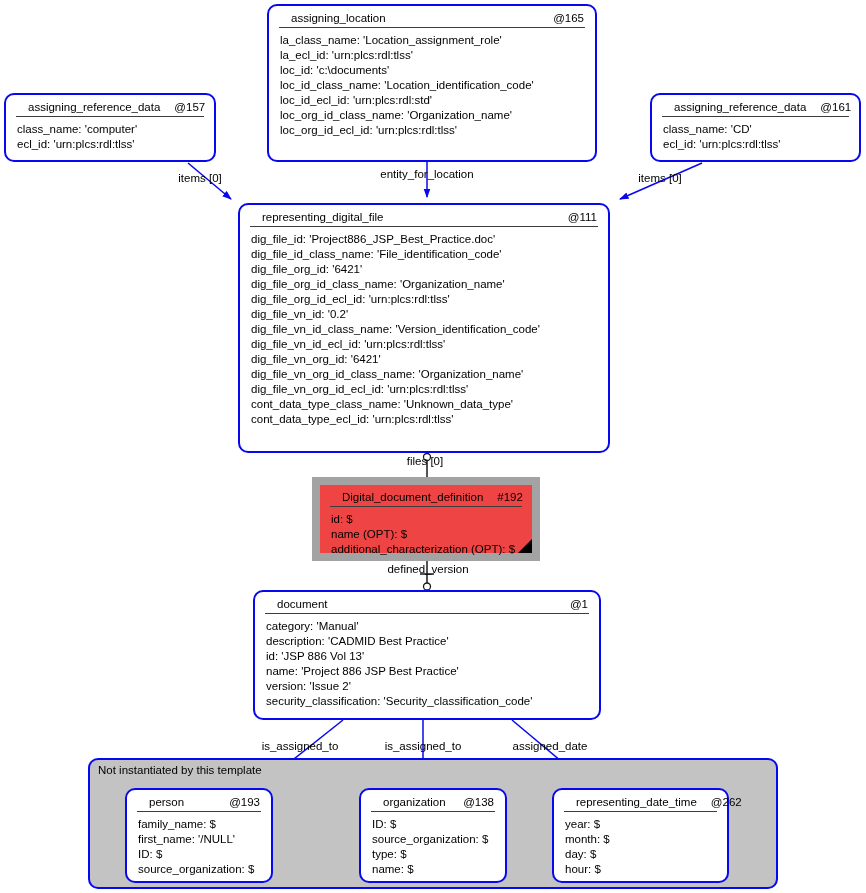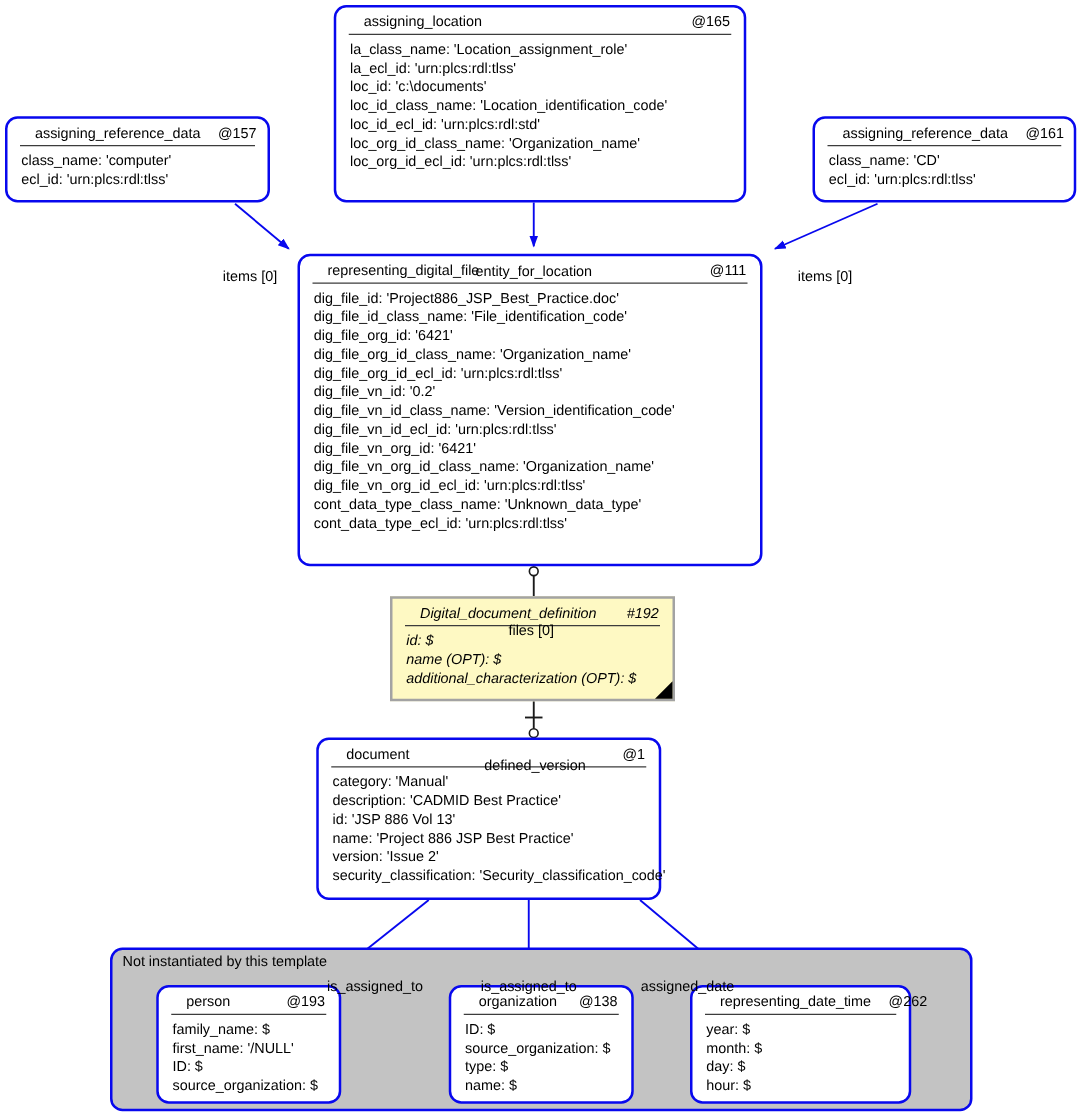--- a/index.html
+++ b/index.html
@@ -13,40 +13,40 @@
     position:absolute;background:#ffffff;border:2px solid #0808ee;
     border-radius:10px;box-sizing:border-box;
   }
   .node-header{display:flex;justify-content:space-between;align-items:baseline;
     padding:6px 11px 3px 22px;white-space:nowrap;}
   .node-ref{margin-left:14px;}
   .node-sep{border-top:1px solid #3c3c3c;margin:0 10px;height:0;}
   .node-attrs{padding:5px 11px 16px 11px;}
   .attr-line{height:15px;line-height:15px;white-space:nowrap;}
   .tmpl{
-    position:absolute;background:#fef9c3;border:2px solid #a3a3a3;
-    border-radius:0;box-sizing:border-box;font-style:italic;
+    position:absolute;background:#ef4444;border:8px solid #a3a3a3;
+    border-radius:0;box-sizing:border-box;
   }
   .tmpl .node-sep{border-top:1px solid #3c3c3c;}
   .fold{position:absolute;right:0;bottom:0;width:0;height:0;
     border-left:14px solid transparent;border-bottom:14px solid #000;}
   .group{
     position:absolute;left:88px;top:758px;width:690px;height:131px;
     background:#c3c3c3;border:2px solid #0808ee;border-radius:10px;
     box-sizing:border-box;
   }
   .group-label{position:absolute;left:98px;top:764px;}
-  .edge-label{position:absolute;text-align:center;white-space:nowrap;margin-top:44px;}
+  .edge-label{position:absolute;text-align:center;white-space:nowrap;}
   
   #n-assigning-location{left:267px;top:4px;width:330px;height:158px;}
   #n-ard-157{left:4px;top:93px;width:212px;height:69px;}
   #n-ard-161{left:650px;top:93px;width:211px;height:69px;}
   #n-rdf{left:238px;top:203px;width:372px;height:250px;}
   #n-ddd{left:312px;top:477px;width:228px;height:84px;}
-  #n-document{left:253px;top:590px;width:276px;height:130px;}
+  #n-document{left:253px;top:590px;width:348px;height:130px;}
   #n-person{left:125px;top:788px;width:148px;height:95px;}
   #n-organization{left:347px;top:788px;width:148px;height:95px;margin-left:12px;}
   #n-rdt{left:552px;top:788px;width:177px;height:95px;}
   
   #lbl-items-157{left:158px;top:172px;width:84px;}
   #lbl-efl{left:362px;top:168px;width:130px;}
   #lbl-items-161{left:618px;top:172px;width:84px;}
   #lbl-files{left:397px;top:455px;width:56px;}
   #lbl-defver{left:383px;top:563px;width:90px;}
   #lbl-iat-person{left:255px;top:740px;width:90px;}

